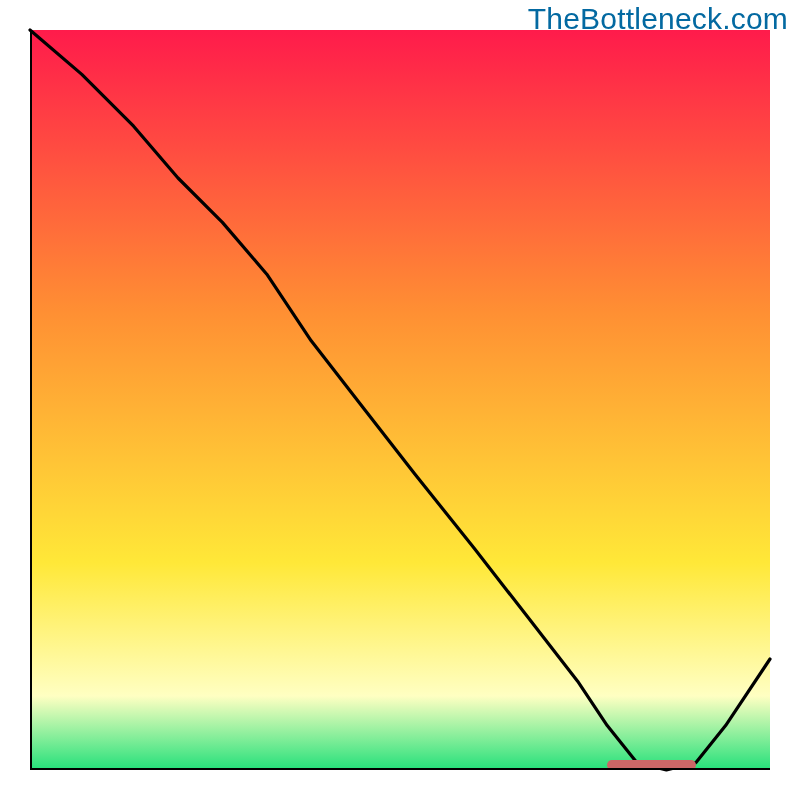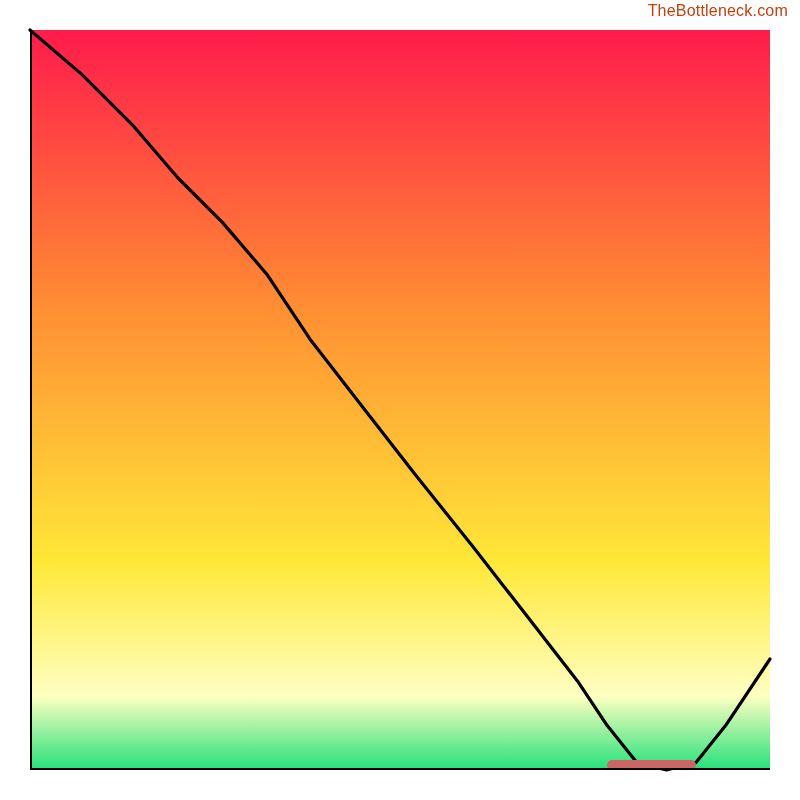--- a/index.html
+++ b/index.html
@@ -13,22 +13,22 @@
   }
   .container {
     position: relative;
     width: 800px;
     height: 800px;
   }
   .watermark {
     position: absolute;
     top: 2px;
     right: 12px;
-    color: #c2410c;
-    font-size: 16px;
+    color: #0369a1;
+    font-size: 30px;
     font-weight: 400;
     letter-spacing: 0.2px;
     z-index: 5;
   }
   .plot-area {
     position: absolute;
     left: 30px;
     top: 30px;
     width: 740px;
     height: 740px;

